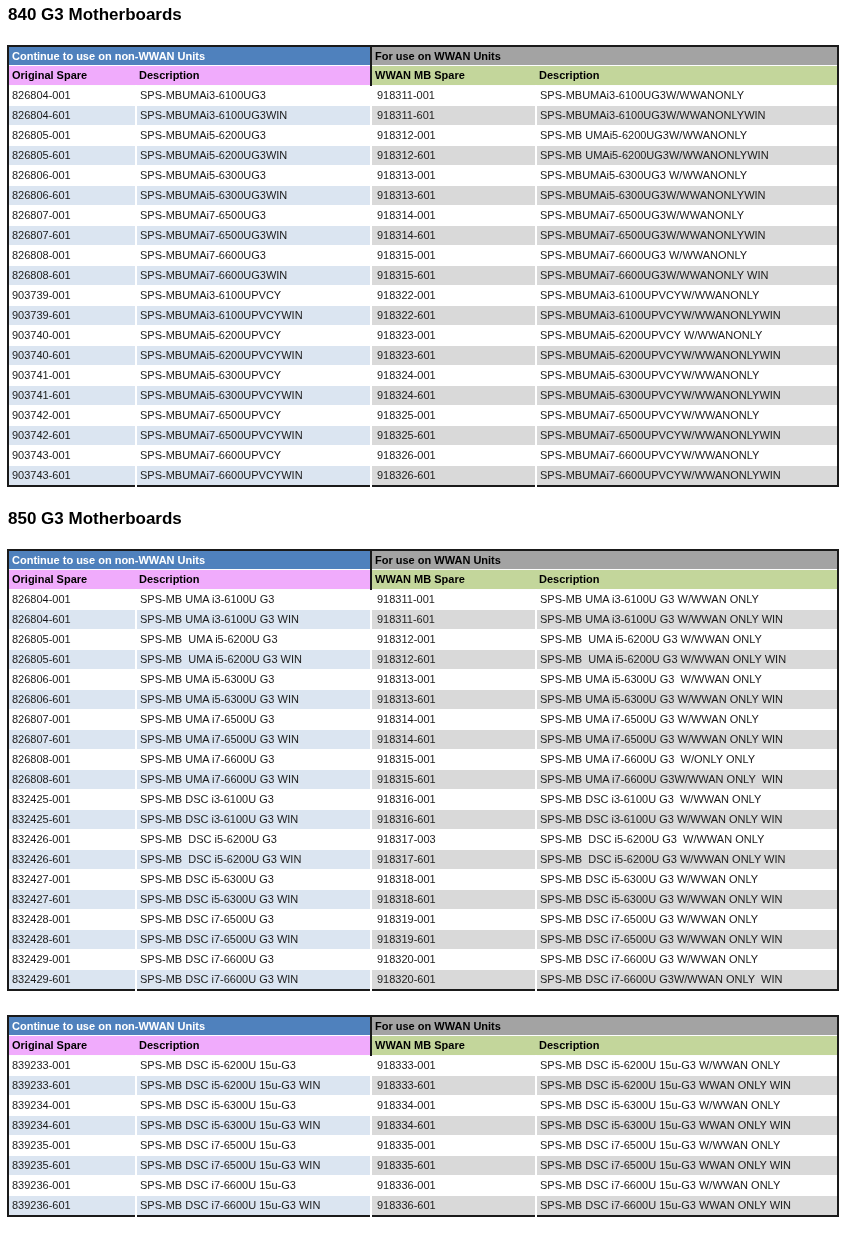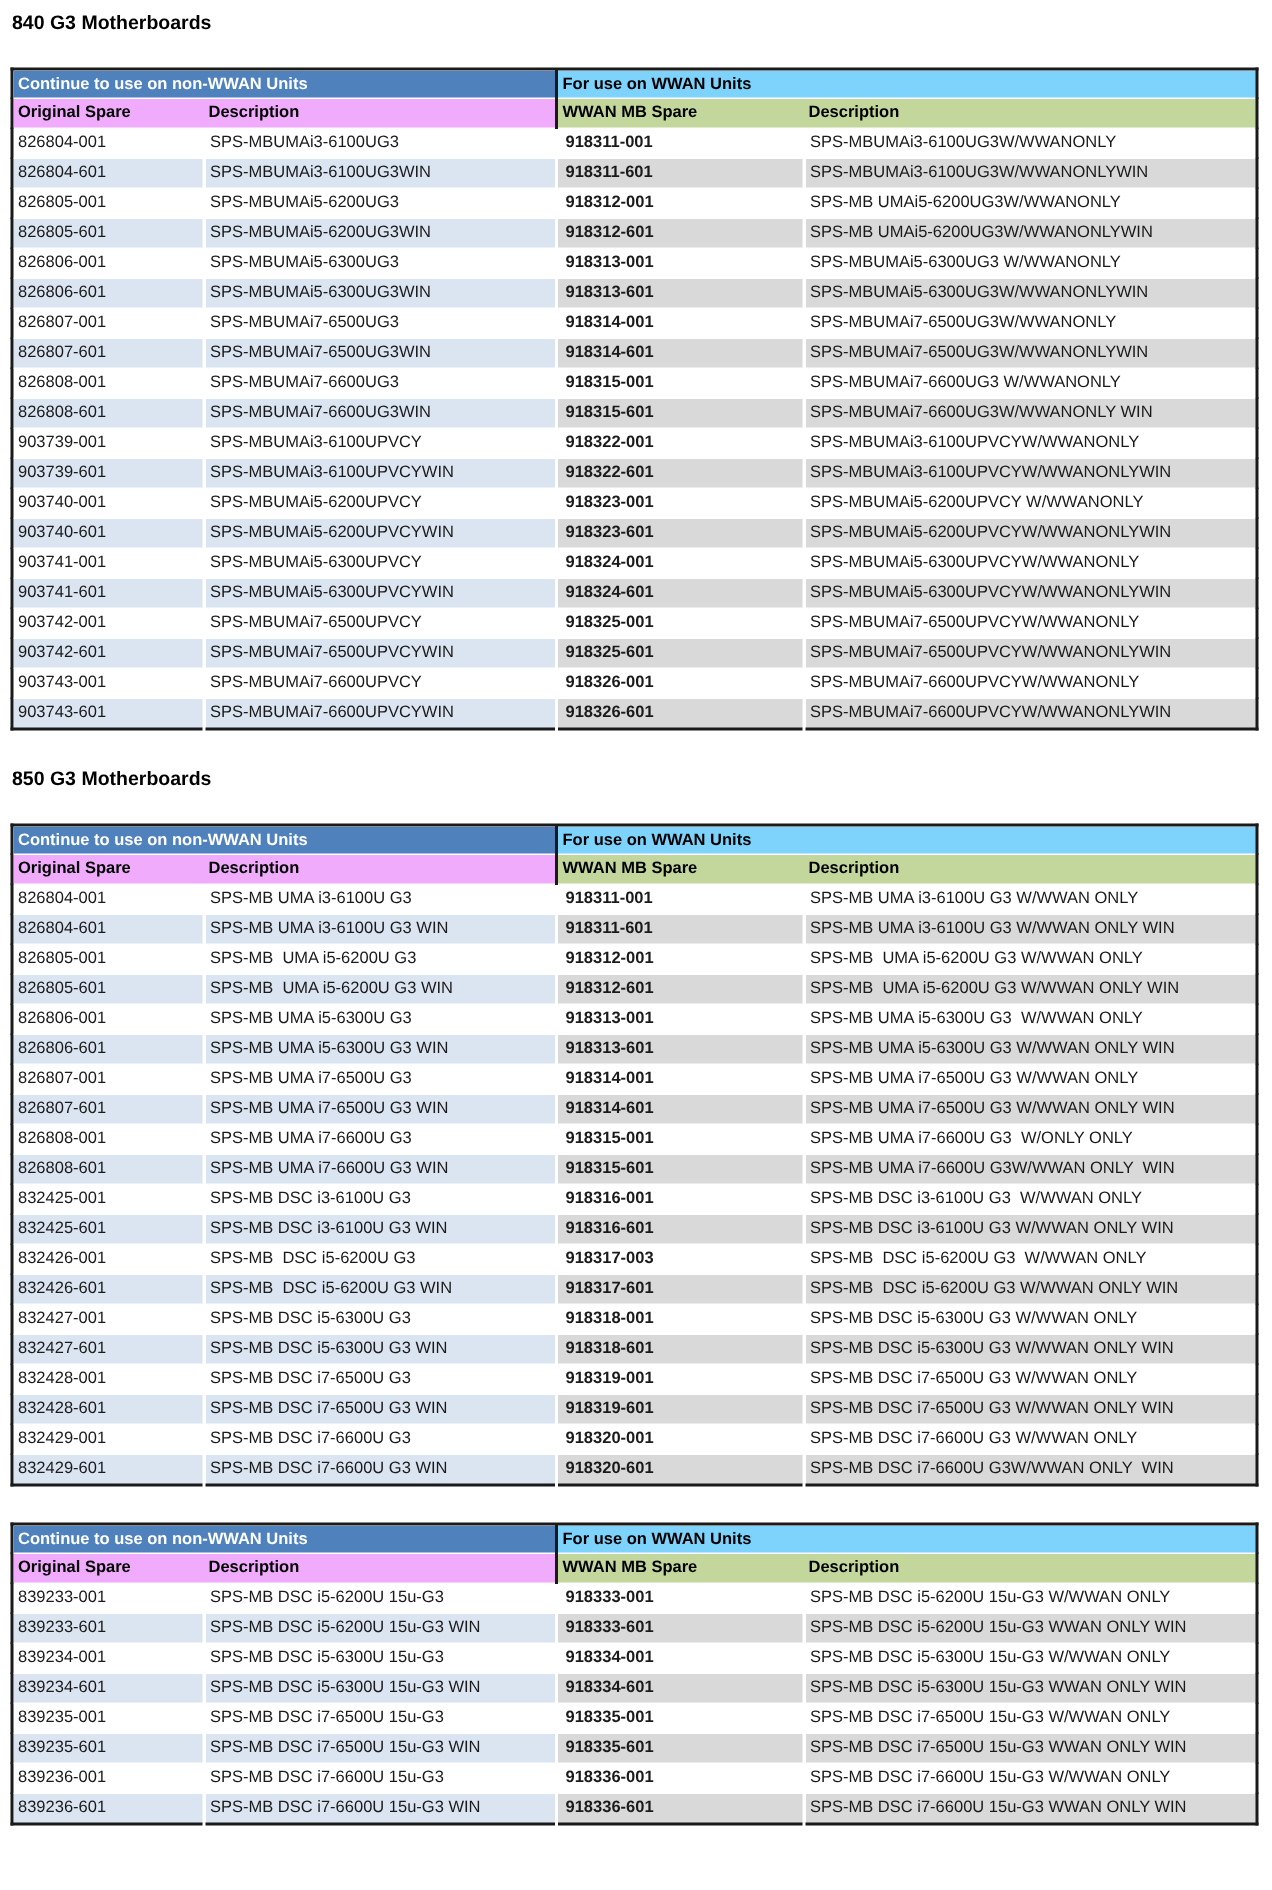--- a/index.html
+++ b/index.html
@@ -5,21 +5,21 @@
   html,body{margin:0;padding:0;background:#ffffff;}
   body{
     width:848px;
     font-family:"Liberation Sans","DejaVu Sans",sans-serif;
     color:#1a1a1a;
     padding-top:7px;
   }
   .section{margin-bottom:24px;}
   .section-title{
     margin:0 0 22px 8px;
-    font-size:13px;
+    font-size:17px;
     line-height:16px;
     font-weight:bold;
     color:#000;
   }
   table.mb-table{
     table-layout:fixed;
     border-collapse:collapse;
     margin-left:7px;
     width:814px;
     border:2px solid #1a1a1a;
@@ -35,30 +35,30 @@
     vertical-align:middle;
     font-weight:normal;
   }
   
   .hdr-group th{
     height:18px;line-height:18px;
     font-weight:bold;
     border-bottom:1px solid #fdfdfd;
   }
   .hdr-nonwwan{background:#4f81bd;color:#ffffff;}
-  .hdr-wwan{background:#7dd3fc;color:#000000;border-left:2px solid #1a1a1a;}
+  .hdr-wwan{background:#a3a3a3;color:#000000;border-left:2px solid #1a1a1a;}
   
   .hdr-cols th{font-weight:bold;color:#000;border-bottom:1px solid #fdfdfd;}
   .hdr-cols .hc0,.hdr-cols .hc1{background:#f0abfc;}
   .hdr-cols .hc2,.hdr-cols .hc3{background:#c3d69b;margin-left:17px;}
   .hdr-cols .hc2{border-left:2px solid #1a1a1a;}
   
   .mb-table tbody td{background:#ffffff;border-bottom:1px solid #ffffff;}
   .mb-table tbody td.c0,.mb-table tbody td.c1{border-right:2px solid #ffffff;}
-  .mb-table tbody td.c2{padding-left:5px;border-right:2px solid #ffffff;font-weight:bold;}
+  .mb-table tbody td.c2{padding-left:5px;border-right:2px solid #ffffff;}
   .mb-table tbody tr.stripe td.c0,
   .mb-table tbody tr.stripe td.c1{background:#dbe5f1;}
   .mb-table tbody tr.stripe td.c2,
   .mb-table tbody tr.stripe td.c3{background:#d9d9d9;}
 </style>
 </head>
 <body>
 
 <div id="doc">
   <div class="section">

